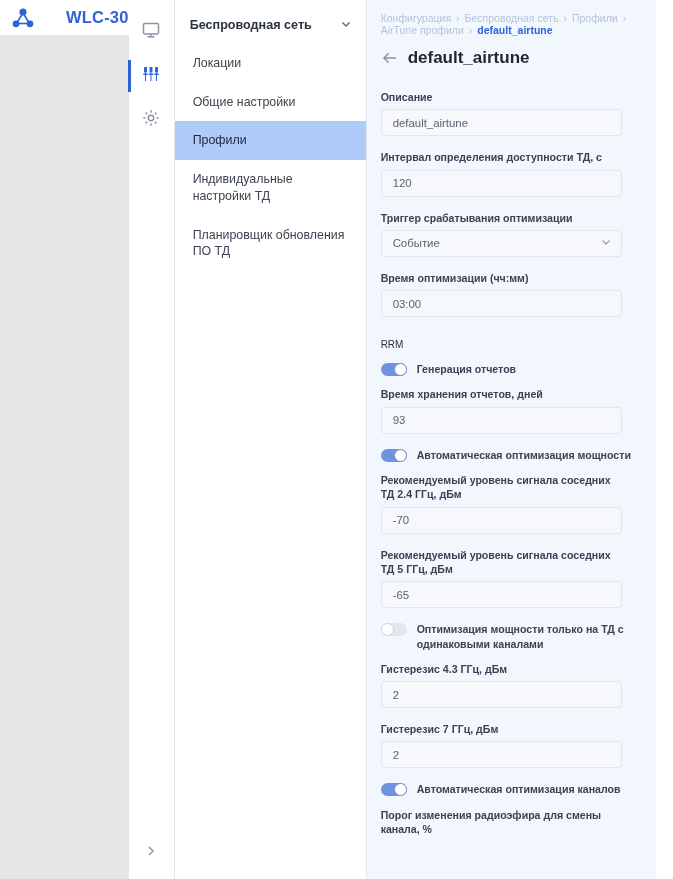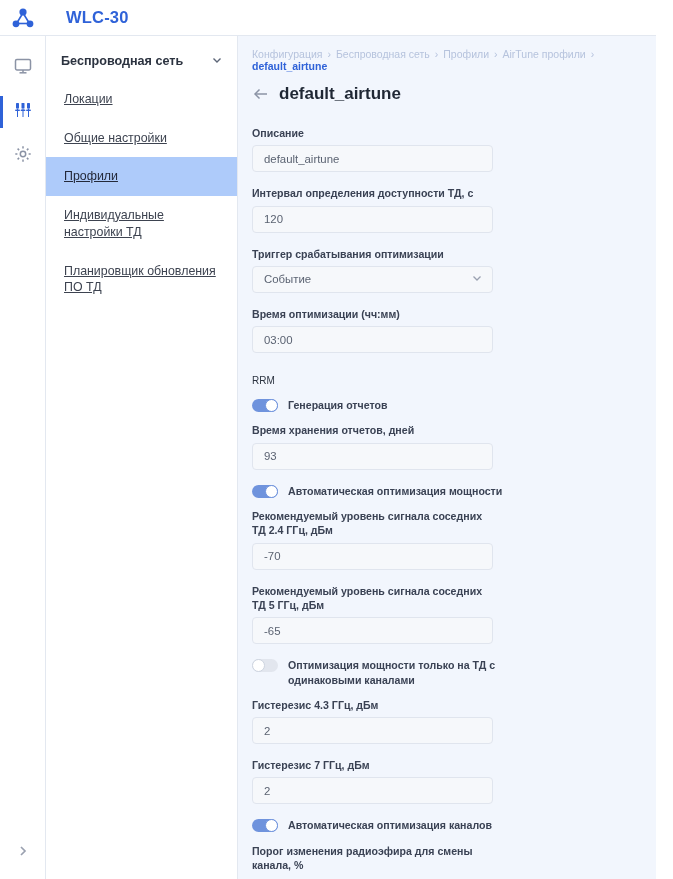--- a/index.html
+++ b/index.html
@@ -9,21 +9,20 @@
     overflow: hidden;
     font-family: "Liberation Sans", sans-serif;
     background: #ffffff;
   }
 
   .app {
     position: relative;
     width: 656px;
     height: 879px;
     display: flex;
-    flex-direction: column;
     background: #e5e5e5;
   }
 
   
   .topbar {
     height: 36px;
     min-height: 36px;
     display: flex;
     align-items: center;
     background: #ffffff;
@@ -114,21 +113,20 @@
     font-size: 12.6px;
     font-weight: bold;
     color: #2c3340;
   }
   .sb-item {
     padding: 11px 14px 11px 18px;
     font-size: 12.4px;
     color: #3d4350;
     cursor: pointer;
     line-height: 1.35;
-    text-decoration: underline;
   }
   .sb-item.active {
     background: #aecbfa;
     color: #23293a;
   }
 
   
   .main {
     flex: 1;
     background: #f2f6fd;

